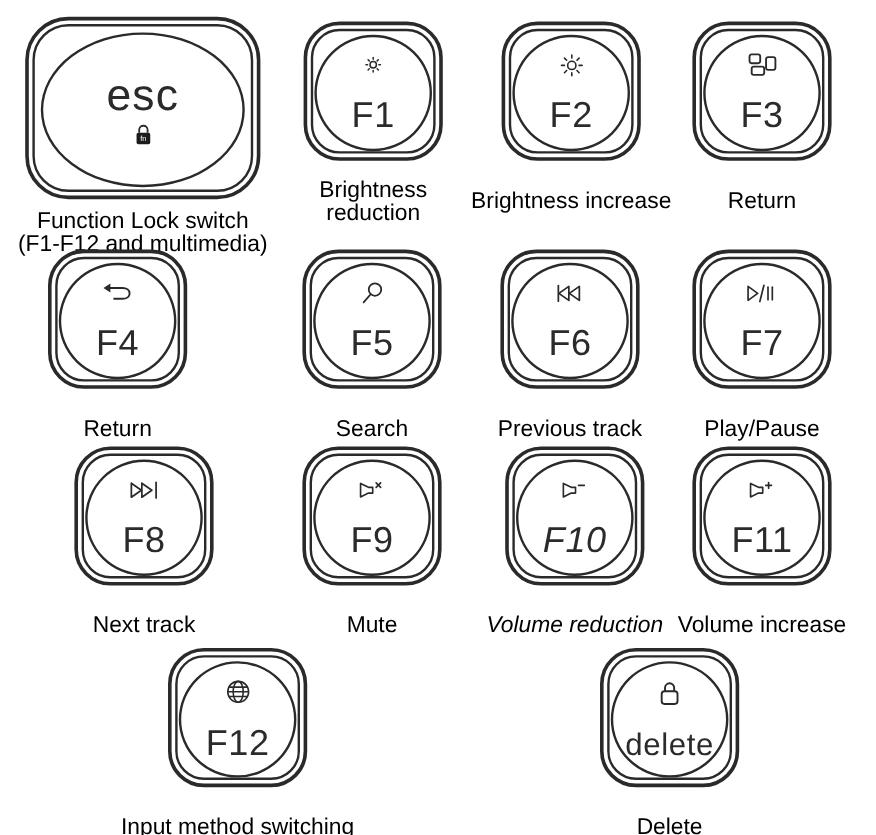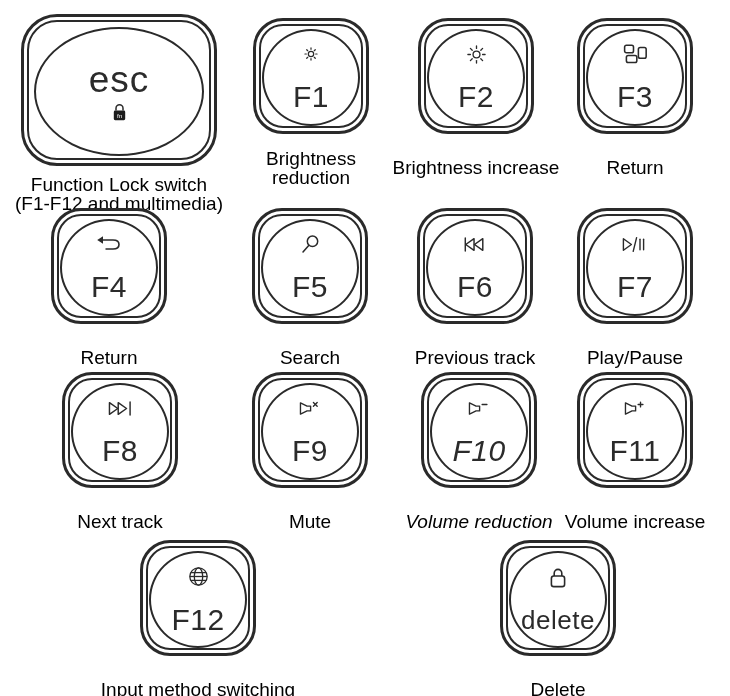--- a/index.html
+++ b/index.html
@@ -50,21 +50,21 @@
     text-align:center;white-space:pre-line;
     font-size:19px;line-height:19.5px;color:#000000;
   }
   .key-unit.wide .caption{margin-top:8px;}
 
   
   .pos-esc   {left:4px;  top:14px; width:230px;}
   .pos-f1    {left:216px;top:18px; width:190px;}
   .pos-f2    {left:381px;top:18px; width:190px;}
   .pos-f3    {left:540px;top:18px; width:190px;}
-  .pos-f4    {left:14px; top:208px;width:190px;justify-content:center;}
+  .pos-f4    {left:3px; top:208px;width:190px;justify-content:center;}
   .pos-f5    {left:215px;top:208px;width:190px;}
   .pos-f6    {left:380px;top:208px;width:190px;justify-content:center;}
   .pos-f7    {left:540px;top:208px;width:190px;}
   .pos-f8    {left:25px; top:372px;width:190px;}
   .pos-f9    {left:215px;top:372px;width:190px;}
   .pos-f10   {left:384px;top:372px;width:190px;font-style:italic;}
   .pos-f11   {left:540px;top:372px;width:190px;}
   .pos-f12   {left:83px; top:540px;width:230px;}
   .pos-delete{left:463px;top:540px;width:190px;}
 </style>

